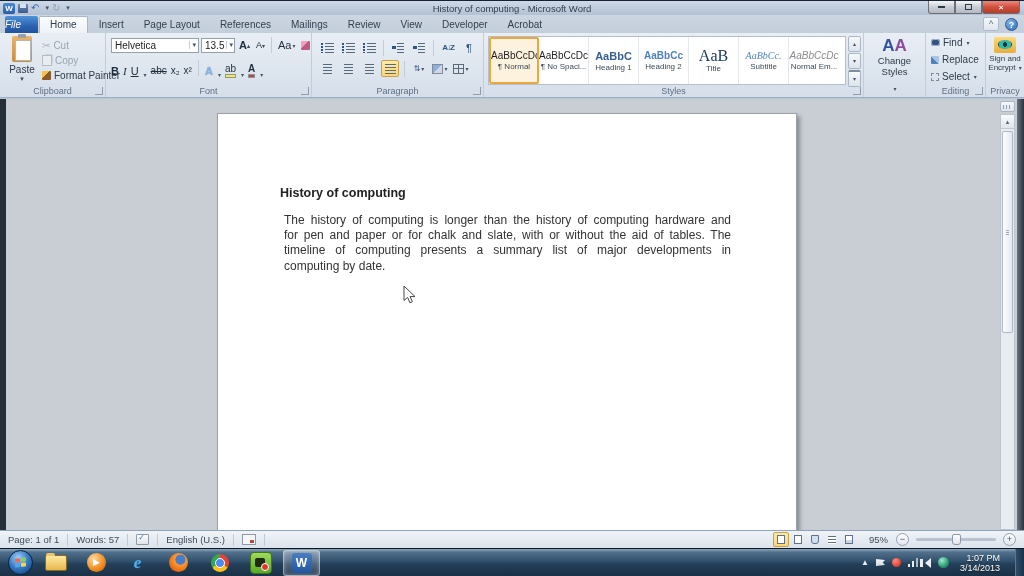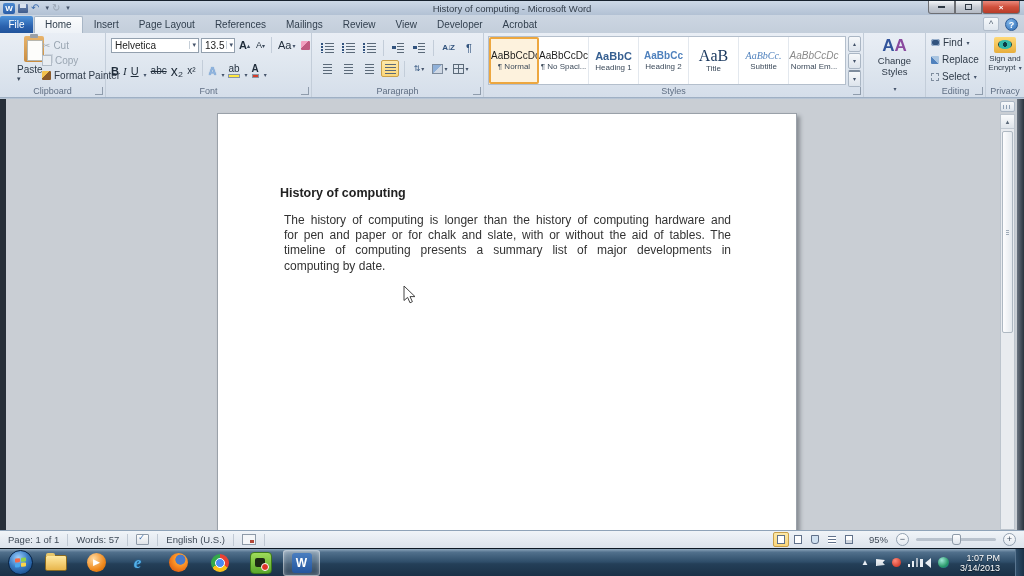--- a/index.html
+++ b/index.html
@@ -24,41 +24,41 @@
     background:linear-gradient(#f4f6f8,#c9ced6 50%,#b4bac4);display:flex;align-items:center;justify-content:center;
     font-size:8px;color:#2f3944;}
   .winbtn.close{background:linear-gradient(#eb8a7c,#d0503c 50%,#b83c28);color:#fff;
     border-radius:0 0 3px 3px;width:38px;font-weight:bold;}
   .winbtn.min{border-radius:0 0 0 3px;}
   .minbar{width:7px;height:2px;background:#2f3944;}
   .restbox{width:7px;height:6px;border:1px solid #2f3944;box-sizing:border-box;}
   
   .tabrow{position:absolute;left:0;top:15px;width:1024px;height:18px;
     background:linear-gradient(#ccd6e2,#c3cedb);display:flex;align-items:flex-end;}
-  .filetab{width:33px;height:17px;background:linear-gradient(#4e93da,#2b62ae 60%,#21539b);
-    border-radius:2px 2px 0 0;color:#fff;font-size:10px;text-align:center;line-height:17px;}
+  .filetab{width:33px;height:17px;margin-left:5px;background:linear-gradient(#4e93da,#2b62ae 60%,#21539b);
+    border-radius:2px 2px 0 0;color:#fff;font-size:10px;line-height:17px;font-style:italic;}
   .tab{height:17px;padding:0 10px;font-size:10px;color:#32404f;line-height:17px;}
   .tab.sel{background:linear-gradient(#fbfcfd,#eef2f7);border:1px solid #a8b6c6;border-bottom:none;
     border-radius:2px 2px 0 0;line-height:15px;box-sizing:border-box;margin:0 1px;}
   .tabrow-right{position:absolute;right:6px;bottom:2px;display:flex;gap:6px;align-items:center;}
   .ribcaret{font-size:9px;color:#5a6878;width:14px;height:12px;text-align:center;line-height:12px;
     border:1px solid #b0bcca;border-radius:2px;background:linear-gradient(#f5f8fb,#dfe6ee);}
   .helpbtn{width:13px;height:13px;border-radius:50%;background:radial-gradient(circle at 35% 30%,#7fb6ea,#2f6cb3);
     color:#fff;font-size:9px;font-weight:bold;text-align:center;line-height:13px;border:1px solid #2a5a96;box-sizing:border-box;}
   
   .ribbon{position:absolute;left:0;top:33px;width:1024px;height:64px;
     background:linear-gradient(#e9eef5,#dde5ee 60%,#d5deea);display:flex;}
   .ribbonline{position:absolute;left:0;top:97px;width:1024px;height:2px;background:linear-gradient(#93a6bc,#c2cedd);}
   .rgroup{position:relative;height:64px;border-right:1px solid #c3cdd9;box-sizing:border-box;}
   .glabel{position:absolute;bottom:1px;left:0;right:0;text-align:center;font-size:9px;color:#5f6e83;}
   .launcher{position:absolute;bottom:2px;right:2px;width:7px;height:7px;border-left:1px solid #7e8c9d;
     border-top:1px solid #7e8c9d;transform:rotate(180deg);opacity:.8;}
   
   .g-clip{width:106px;}
-  .pastebig{position:absolute;left:5px;top:3px;width:34px;height:48px;margin-left:12px;}
+  .pastebig{position:absolute;left:5px;top:3px;width:34px;height:48px;text-align:center;}
   .clipicon{width:20px;height:26px;margin:0 auto;background:linear-gradient(#e8b36b,#c98c3f);border-radius:2px;position:relative;}
   .clipicon:before{content:"";position:absolute;left:3px;top:4px;width:14px;height:19px;background:#fdfdfb;border:1px solid #b6b6ae;}
   .clipicon:after{content:"";position:absolute;left:6px;top:-2px;width:8px;height:4px;background:#9aa0a8;border-radius:1px;}
   .pastebig .cap{font-size:10px;color:#2e3a48;margin-top:2px;}
   .pastebig .dd{font-size:7px;color:#3c4a5c;}
   .cliprows{position:absolute;left:42px;top:5px;}
   .cliprow{display:flex;align-items:center;gap:3px;height:15px;font-size:10px;color:#9aa6b2;white-space:nowrap;}
   .cliprow.on{color:#2e3a48;}
   .ic-cut{color:#a8b2bd;font-size:10px;}
   .ic-copy{width:8px;height:9px;border:1px solid #b3bdc8;background:#e8edf2;box-shadow:2px -2px 0 -1px #cdd5de;}
@@ -328,21 +328,21 @@
         <span class="fbtn">
             <span class="ic-brush" style="background:linear-gradient(135deg,#f2a0c0 40%,#c05a80 41%);"></span>
           </span>
       </div>
       <div class="fontrow2">
         <span class="f2 bold">B</span>
         <span class="f2 ital">I</span>
         <span class="f2 und">U</span>
         <span class="dda">▾</span>
         <span class="f2 strike">abc</span>
-        <span class="f2" style="font-size:14px;">x₂</span>
+        <span class="f2" style="font-size:10px;">x₂</span>
         <span class="f2" style="font-size:10px;">x²</span>
         <span class="vsep"></span>
         <span class="f2 fx-a">A</span>
         <span class="dda">▾</span>
         <span class="barbtn"><span>ab</span><span class="bar yellow"></span></span>
         <span class="dda">▾</span>
         <span class="barbtn bold"><span>A</span><span class="bar red"></span></span>
         <span class="dda">▾</span>
       </div>
       <div class="glabel">Font</div>

